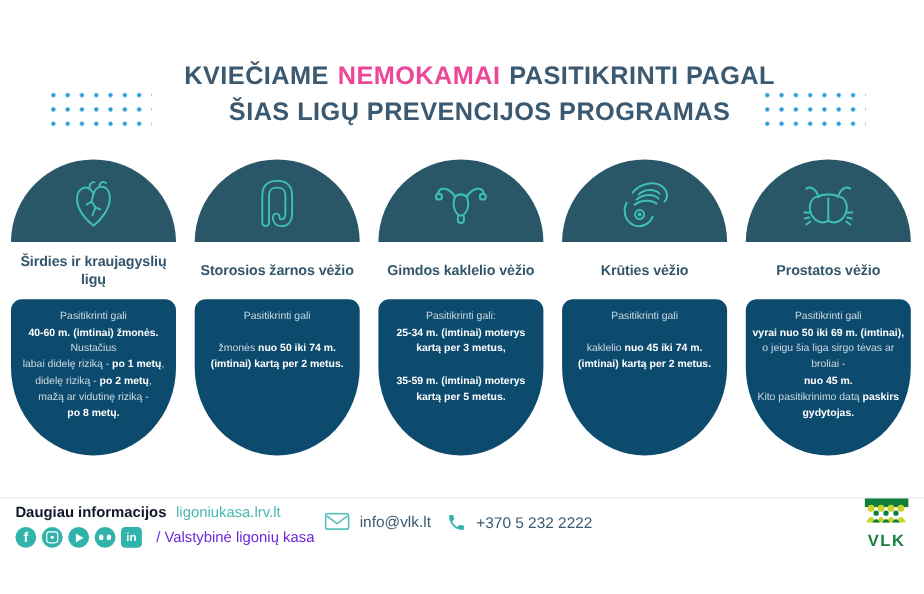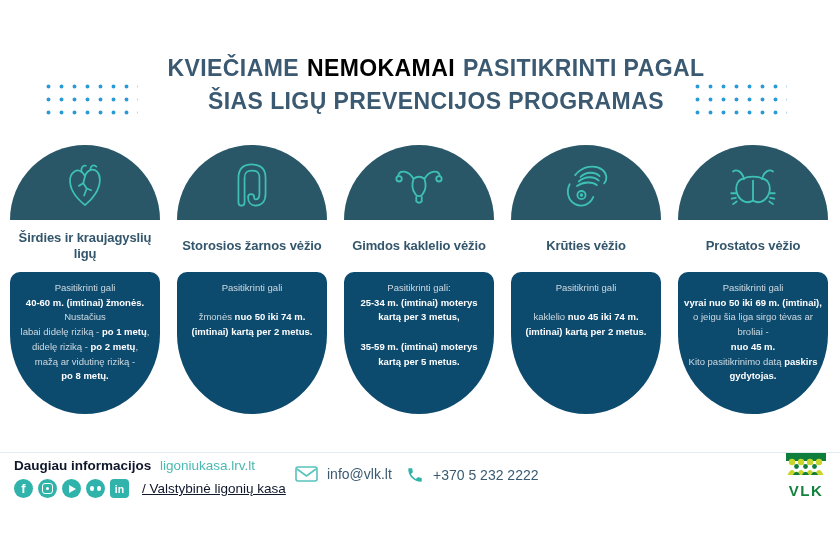--- a/index.html
+++ b/index.html
@@ -10,21 +10,21 @@
   .dots{position:absolute;width:96px;height:43px;
         background-image:radial-gradient(circle,#2a9ad6 1.5px,rgba(42,154,214,.28) 2.1px,transparent 2.4px);
         background-size:13px 13px;}
   .dots.left{left:42px;top:80px;}
   .dots.right{left:691px;top:80px;}
 
   
   .title{position:absolute;top:52px;left:0;right:0;text-align:center;
          color:#3b5a72;font-weight:bold;font-size:23px;letter-spacing:.4px;line-height:33px;}
   .title .t-line{display:flex;justify-content:center;gap:8px;}
-  .title .hl{color:#000000;text-align:right;}
+  .title .hl{color:#ec4899;text-align:right;}
 
   
   .cards{position:absolute;left:10px;top:145px;display:flex;gap:17px;}
   .card{width:150px;display:flex;flex-direction:column;}
   .dome{height:75px;background:#295767;border-radius:75px 75px 0 0;
         display:flex;align-items:flex-end;justify-content:center;}
   .dome svg{margin-bottom:5px;}
   .card-title{height:52px;display:flex;align-items:center;justify-content:center;text-align:center;
               color:#33566c;font-weight:bold;font-size:13px;line-height:1.22;letter-spacing:-.1px;padding:0 2px;}
   .card-body{height:142px;background:#0c4a6e;border-radius:10px 10px 75px 75px / 10px 10px 80px 80px;
@@ -42,21 +42,21 @@
   .si{width:19px;height:19px;border-radius:50%;background:#2fb3aa;color:#fff;
       display:inline-flex;align-items:center;justify-content:center;font-weight:bold;cursor:pointer;}
   .si.sq{border-radius:4px;font-size:10.5px;}
   .si .fb-g{font-size:13px;line-height:1;}
   .cam{width:9px;height:9px;border:1.6px solid #fff;border-radius:3px;position:relative;}
   .cam::after{content:"";position:absolute;left:50%;top:50%;width:3.4px;height:3.4px;margin:-1.7px 0 0 -1.7px;
               border-radius:50%;background:#fff;}
   .tri{width:0;height:0;border-left:7px solid #fff;border-top:4.5px solid transparent;
        border-bottom:4.5px solid transparent;margin-left:2px;}
   .fl-d{width:4.5px;height:4.5px;border-radius:50%;background:#fff;margin:0 1.2px;}
-  .handle{margin-left:8px;color:#0f172a;font-size:13.5px;text-decoration:underline;}
+  .handle{margin-left:8px;color:#6d28d9;font-size:13.5px;}
 
   .contact{position:absolute;top:466px;display:flex;align-items:center;gap:9px;
            font-size:14px;color:#3a5a71;}
   .contact.email{left:295px;}
   .contact.phone{left:406px;}
 
   .logo{position:absolute;left:785px;top:453px;width:42px;text-align:center;}
   .logo .vlk{font-weight:bold;font-size:15px;color:#14823e;letter-spacing:1.5px;margin-top:1px;}
 </style>
 </head>

